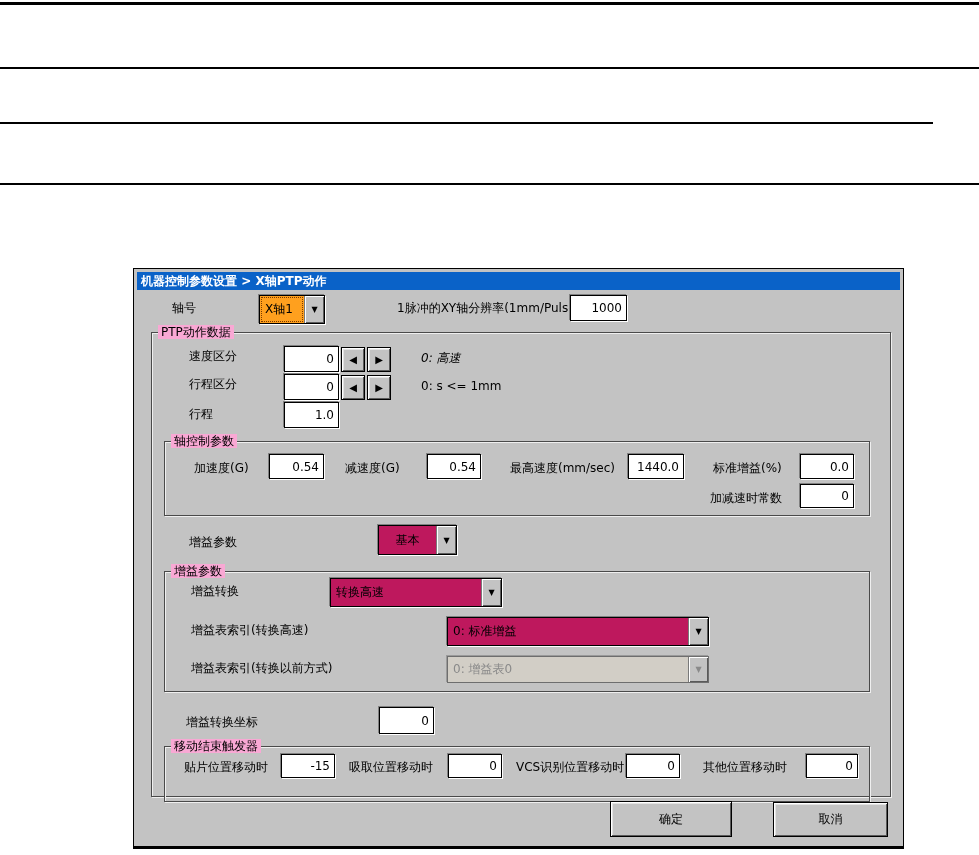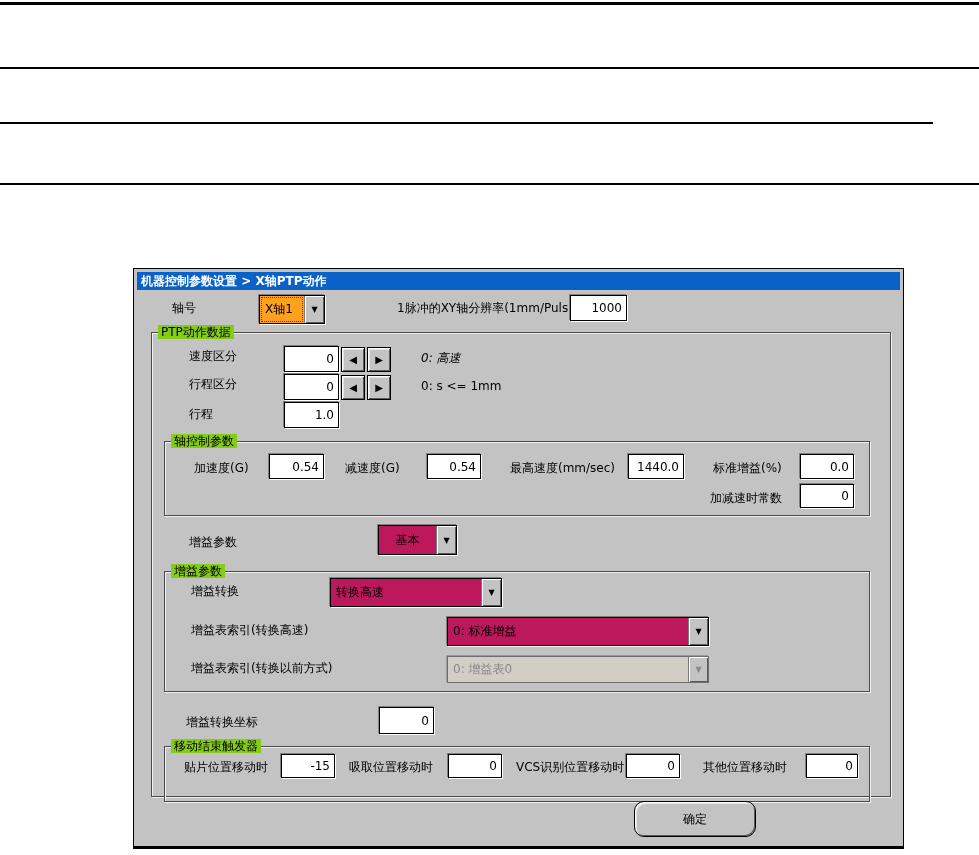--- a/index.html
+++ b/index.html
@@ -44,21 +44,21 @@
              font-size:8px;color:#000;}
   .sel-orange{background:#ffa01e;outline:1px dotted #7a3b00;outline-offset:-2px;}
   .sel-blue{background:#be185d;}
   .combo.disabled{box-shadow:-1px -1px 0 #9a9a9a;border-color:#6e6e6e;}
   .combo.disabled .sel{background:#d2cec6;color:#8a8a8a;}
   .combo.disabled .dd{color:#8a8a8a;}
 
   
   .group{position:absolute;border:1px solid #4a4a4a;
          box-shadow:1px 1px 0 #efefef,inset 1px 1px 0 #efefef;box-sizing:border-box;}
-  .group>.gtitle{position:absolute;top:-8px;left:6px;background:#84cc16;
+  .group>.gtitle{position:absolute;top:-8px;left:6px;background:#f9a8d4;
                  padding:0 3px;font-size:12px;line-height:14px;white-space:nowrap;}
 </style>
 </head>
 <body>
 
 <div class="hline" style="left:0;top:2px;width:979px;height:3px;"></div>
 <div class="hline" style="left:0;top:67px;width:979px;height:2px;"></div>
 <div class="hline" style="left:0;top:122px;width:933px;height:2px;"></div>
 <div class="hline" style="left:0;top:183px;width:979px;height:2px;"></div>
 
@@ -148,15 +148,16 @@
   </div>
   <div class="lbl" style="left:50px;top:491px;">贴片位置移动时</div>
   <input class="field" style="left: 147px; top: 485px; width: 54px; height: 24px;" value="-15">
   <div class="lbl" style="left:215px;top:491px;">吸取位置移动时</div>
   <input class="field" style="left: 314px; top: 485px; width: 54px; height: 24px;" value="0">
   <div class="lbl" style="left:382px;top:491px;">VCS识别位置移动时</div>
   <input class="field" style="left: 492px; top: 485px; width: 54px; height: 24px;" value="0">
   <div class="lbl" style="left:569px;top:491px;">其他位置移动时</div>
   <input class="field" style="left: 672px; top: 485px; width: 52px; height: 24px;" value="0">
 
-  <div class="btn" style="left:500px;top:532px;width:122px;height:36px;border-radius:10px;">确定</div>
+  <div class="btn" style="left:476px;top:532px;width:122px;height:36px;">确定</div>
+  <div class="btn" style="left:639px;top:533px;width:115px;height:35px;">取消</div>
 
 </div>
 
 </body></html>

